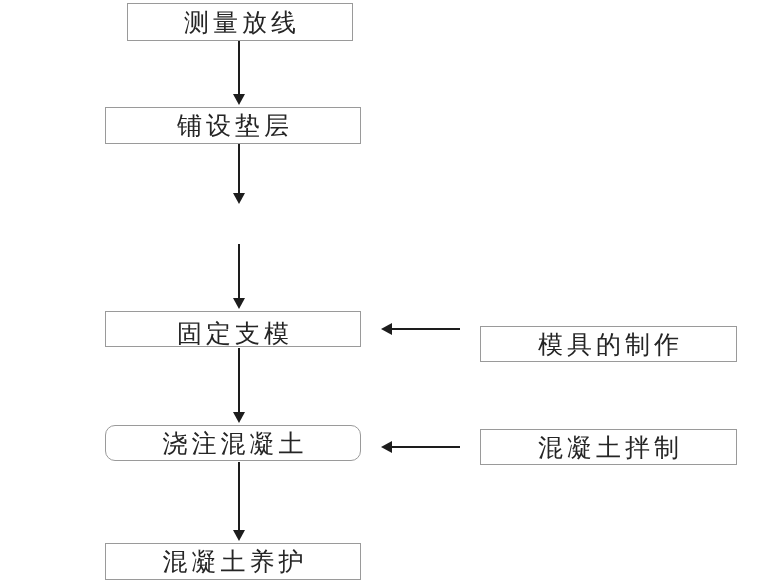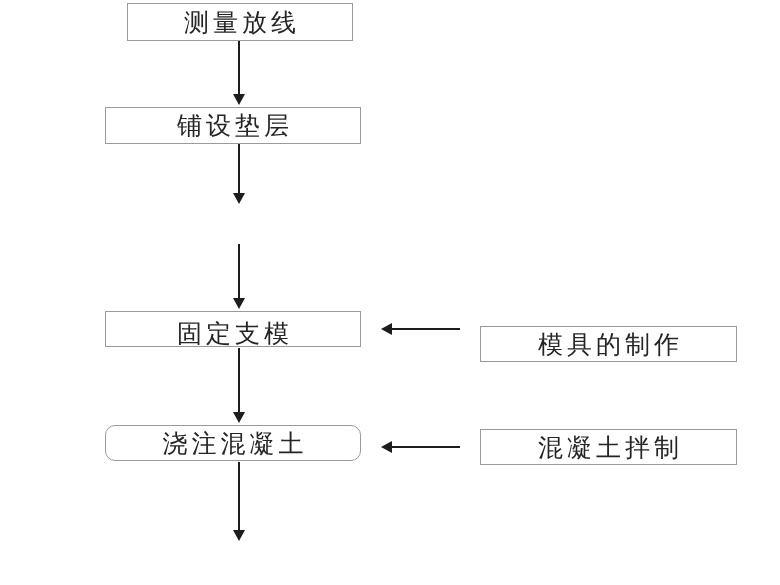--- a/index.html
+++ b/index.html
@@ -100,20 +100,23 @@
 
 
   <div class="node" style="left:105px; top:311px; width:256px; height:36px;align-items:flex-end;">
     <span class="node-label">固定支模</span>
   </div>
 
   <div class="node" style="left:105px; top:425px; width:256px; height:36px;border-radius:10px;">
     <span class="node-label">浇注混凝土</span>
   </div>
 
+  <div class="node" style="left:105px; top:543px; width:256px; height:37px;">
+    <span class="node-label">混凝土养护</span>
+  </div>
 
   <div class="node" style="left:480px; top:326px; width:257px; height:36px;">
     <span class="node-label">模具的制作</span>
   </div>
 
   <div class="node" style="left:480px; top:429px; width:257px; height:36px;">
     <span class="node-label">混凝土拌制</span>
   </div>
 
   <div class="v-conn" style="left:239px; top:41px; height:64px;">

